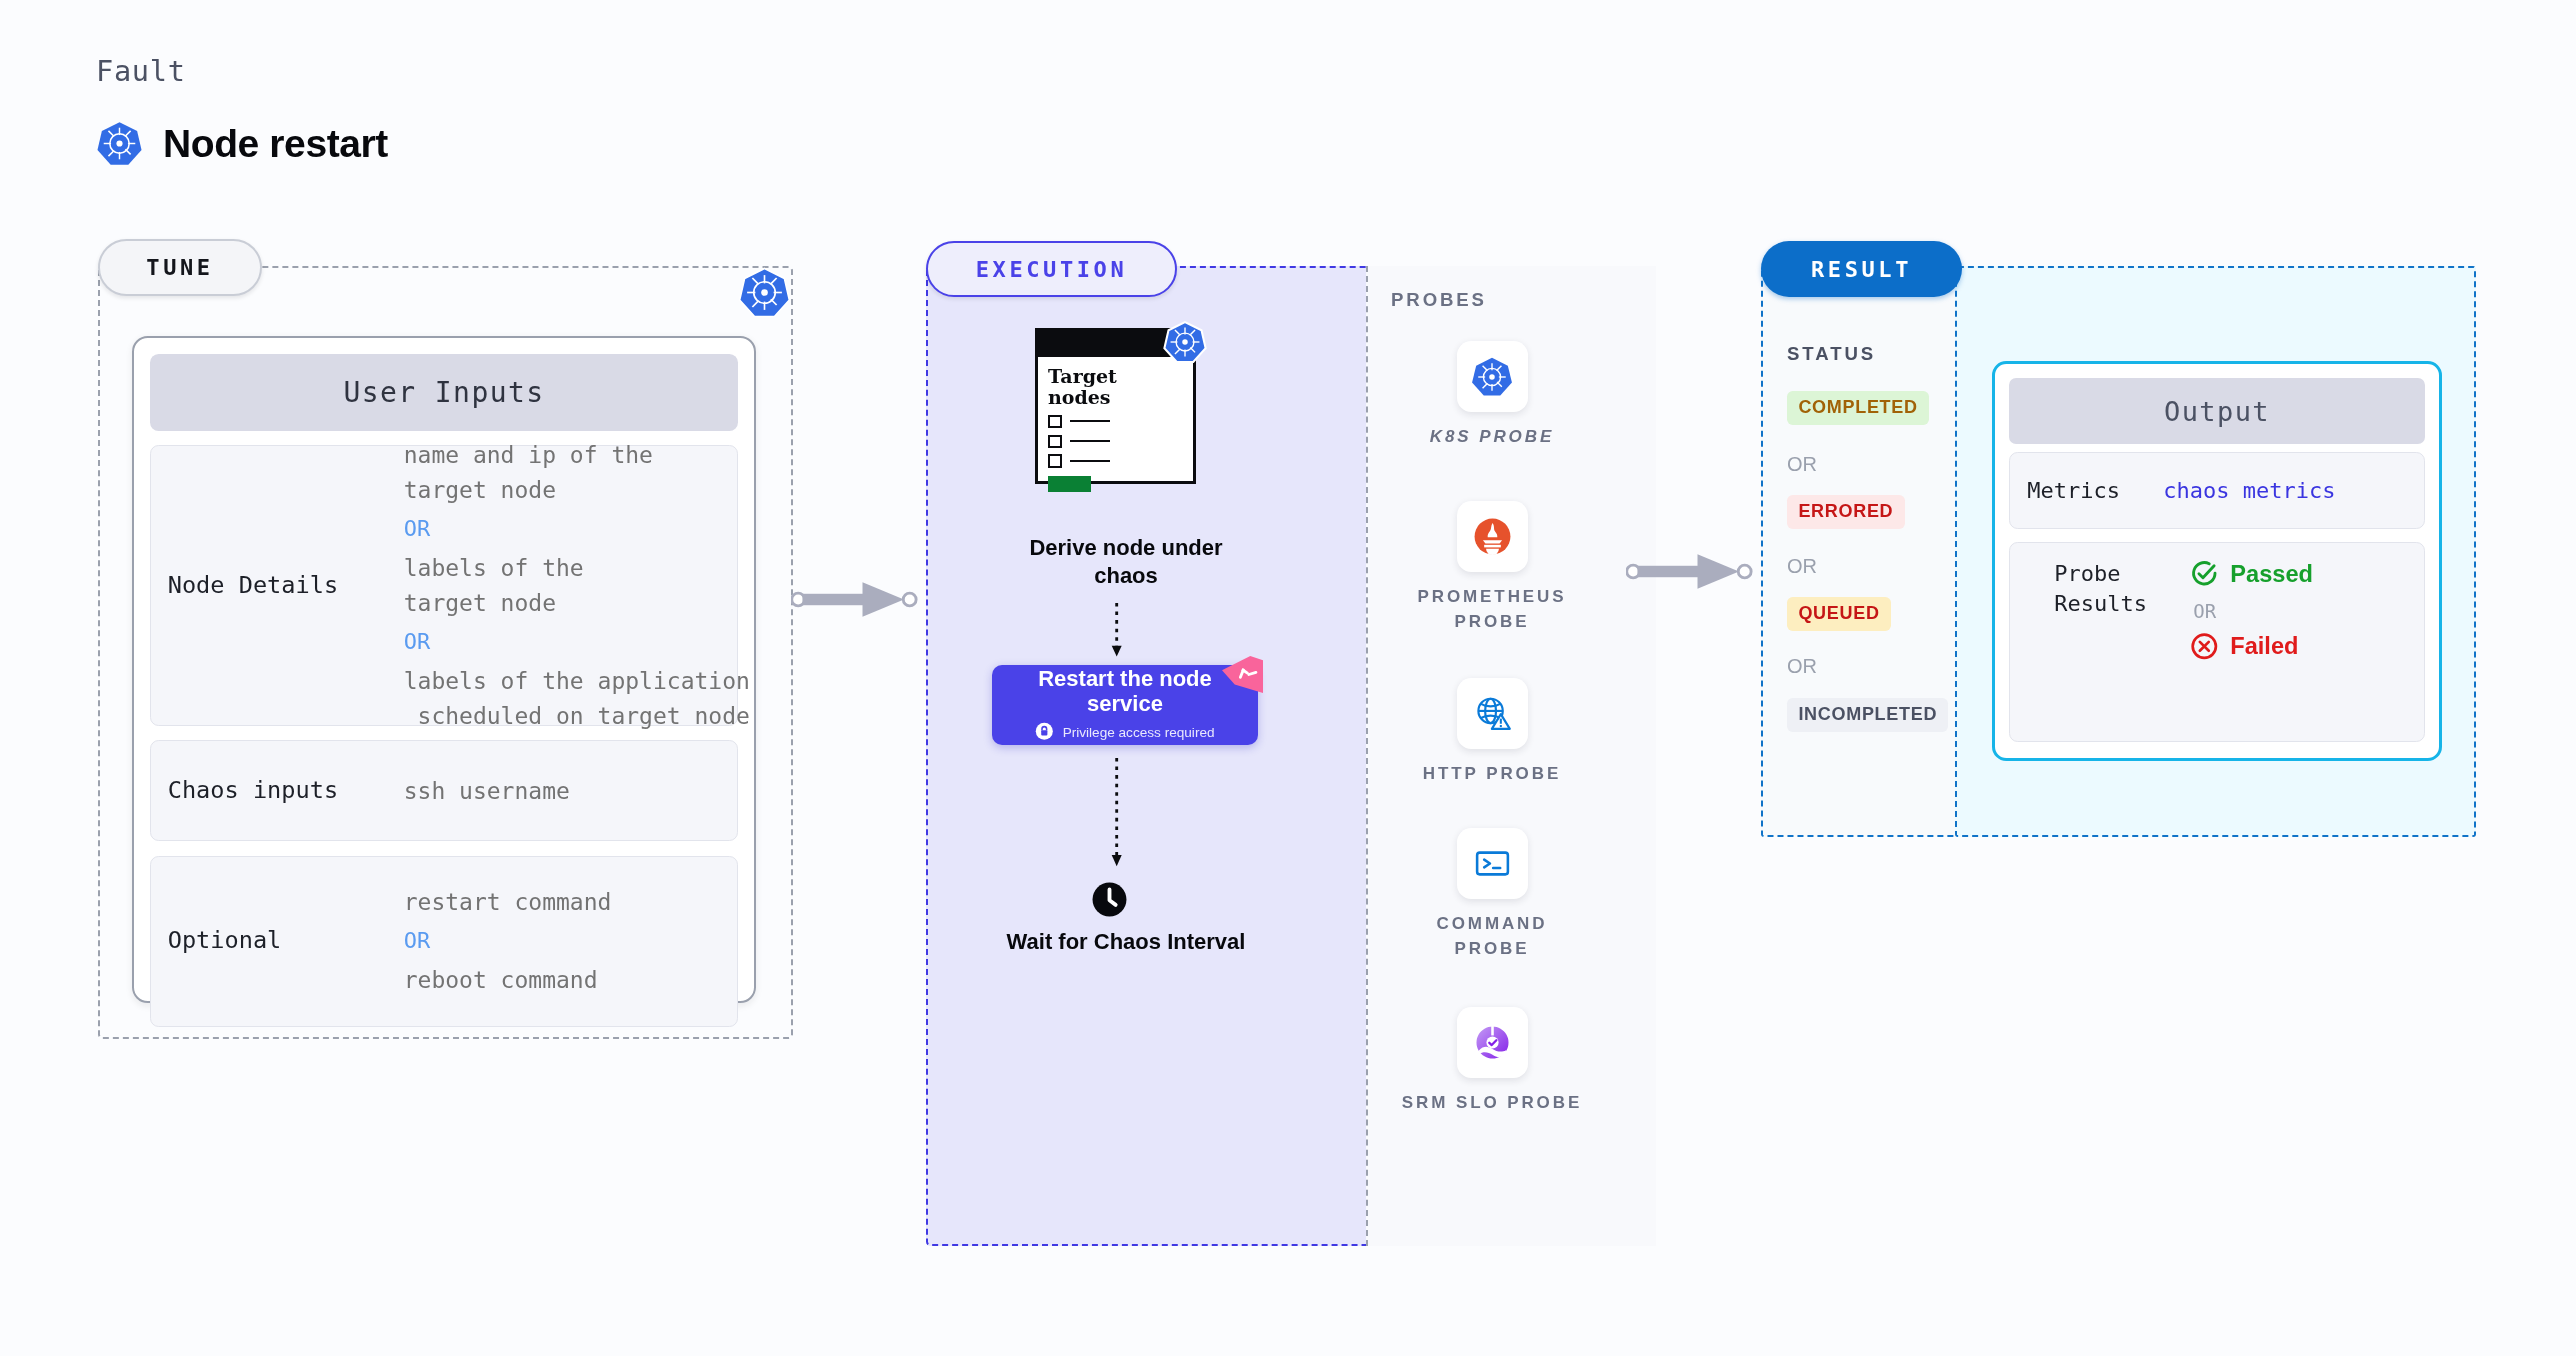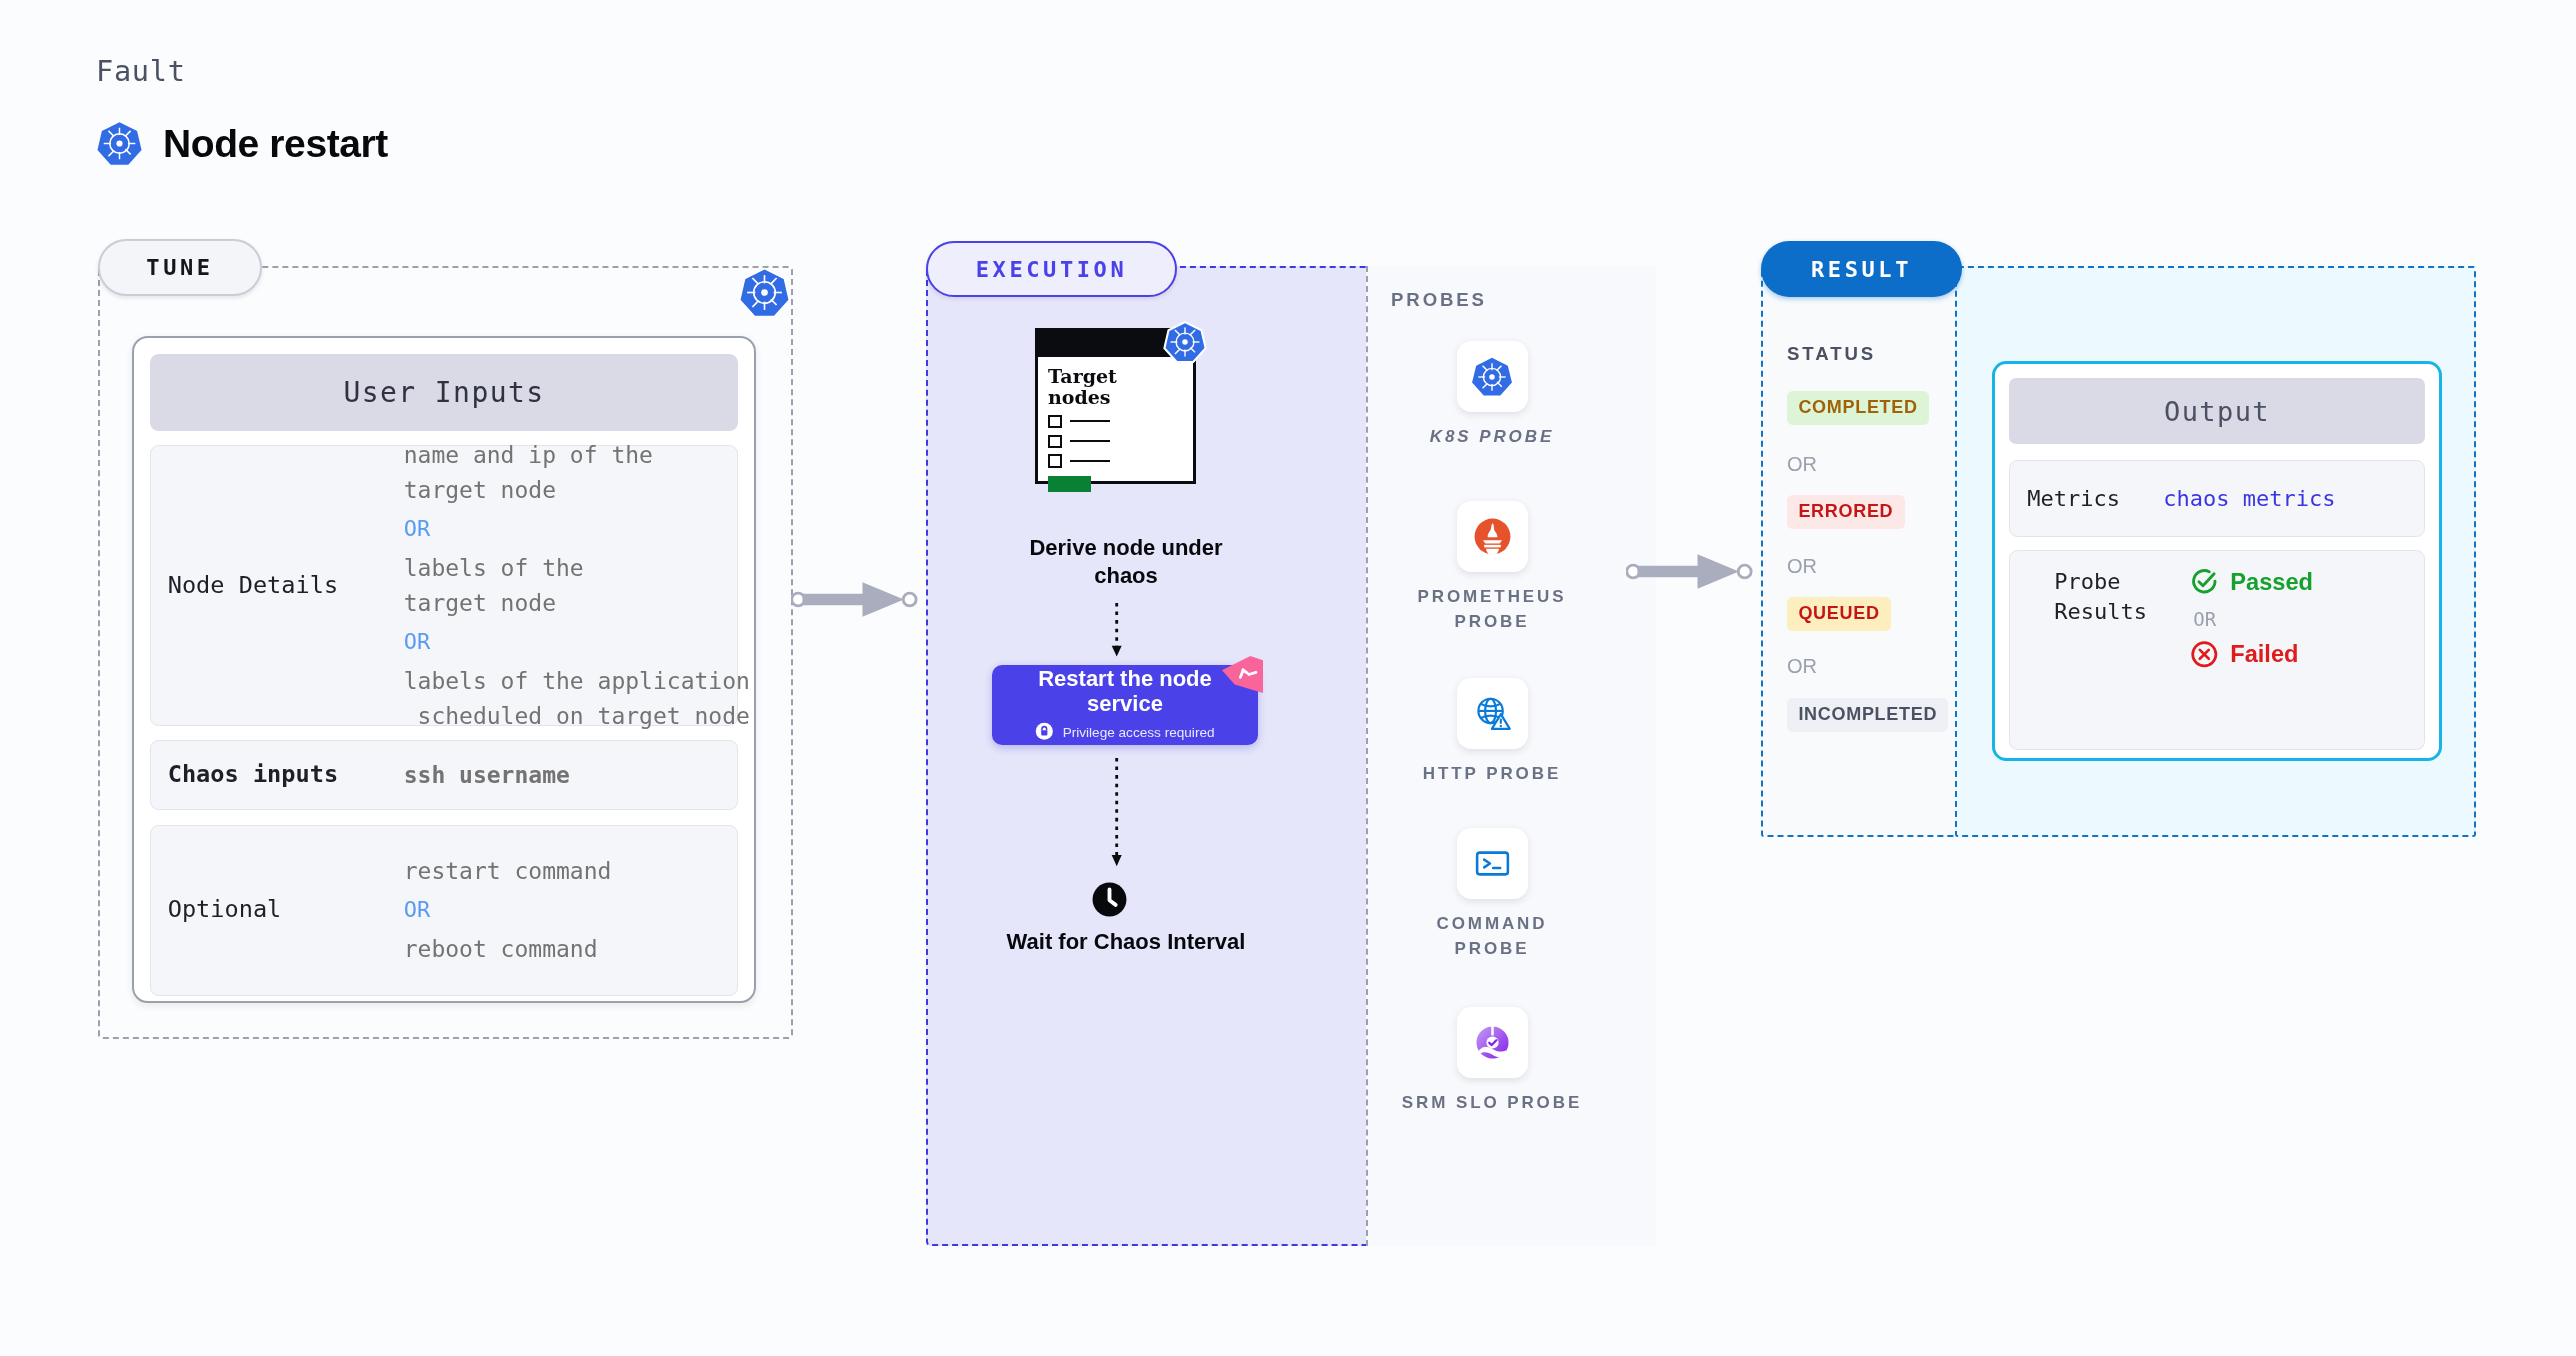--- a/index.html
+++ b/index.html
@@ -70,21 +70,21 @@
   .io-vals{display:flex;flex-direction:column;gap:4.3px;}
   .io-val{
     font-family:"DejaVu Sans Mono", monospace;
     font-size:23px;color:#737373;line-height:1.32;white-space:pre;
   }
   .io-or{
     font-family:"DejaVu Sans Mono", monospace;
     font-size:22px;color:#5a9bf0;line-height:1.4;margin:4.3px 0;
   }
   #row-node-details{height:281px;align-items:center;}
-  #row-chaos-inputs{height:70px;font-weight:bold;}
+  #row-chaos-inputs{height:101px;}
   #row-optional{height:171px;}
 
   
   .connector{position:absolute;height:43px;display:block;}
 
   
   #exec-dash{
     left:926px;top:266px;width:730px;height:980px;
     border:2.9px dashed #3f38e3;background:#e6e6fb;
   }
@@ -187,21 +187,21 @@
     position:absolute;left:1992px;top:361px;width:450px;height:400px;
     background:#fff;border:3.6px solid #16b4e8;border-radius:14.3px;
     box-sizing:border-box;padding:14.3px;z-index:4;
   }
   #output-header{
     height:66px;background:#d9dae6;border-radius:7.1px;
     display:flex;align-items:center;justify-content:center;
     font-family:"DejaVu Sans Mono", monospace;
     font-size:27px;color:#4b5163;letter-spacing:1.4px;
   }
-  #out-row-metrics{height:77px;margin-top:16px;}
+  #out-row-metrics{height:77px;margin-top:8px;}
   #out-row-probe{height:200px;margin-top:13px;align-items:flex-start;padding-left:44px;}
   .out-key{
     font-family:"DejaVu Sans Mono", monospace;
     font-size:22px;color:#1d2028;width:136px;flex:0 0 136px;line-height:1.35;
   }
   .out-val-link{
     font-family:"DejaVu Sans Mono", monospace;
     font-size:22px;color:#3a35e0;
   }
   .verdict{display:flex;align-items:center;gap:11.4px;}

